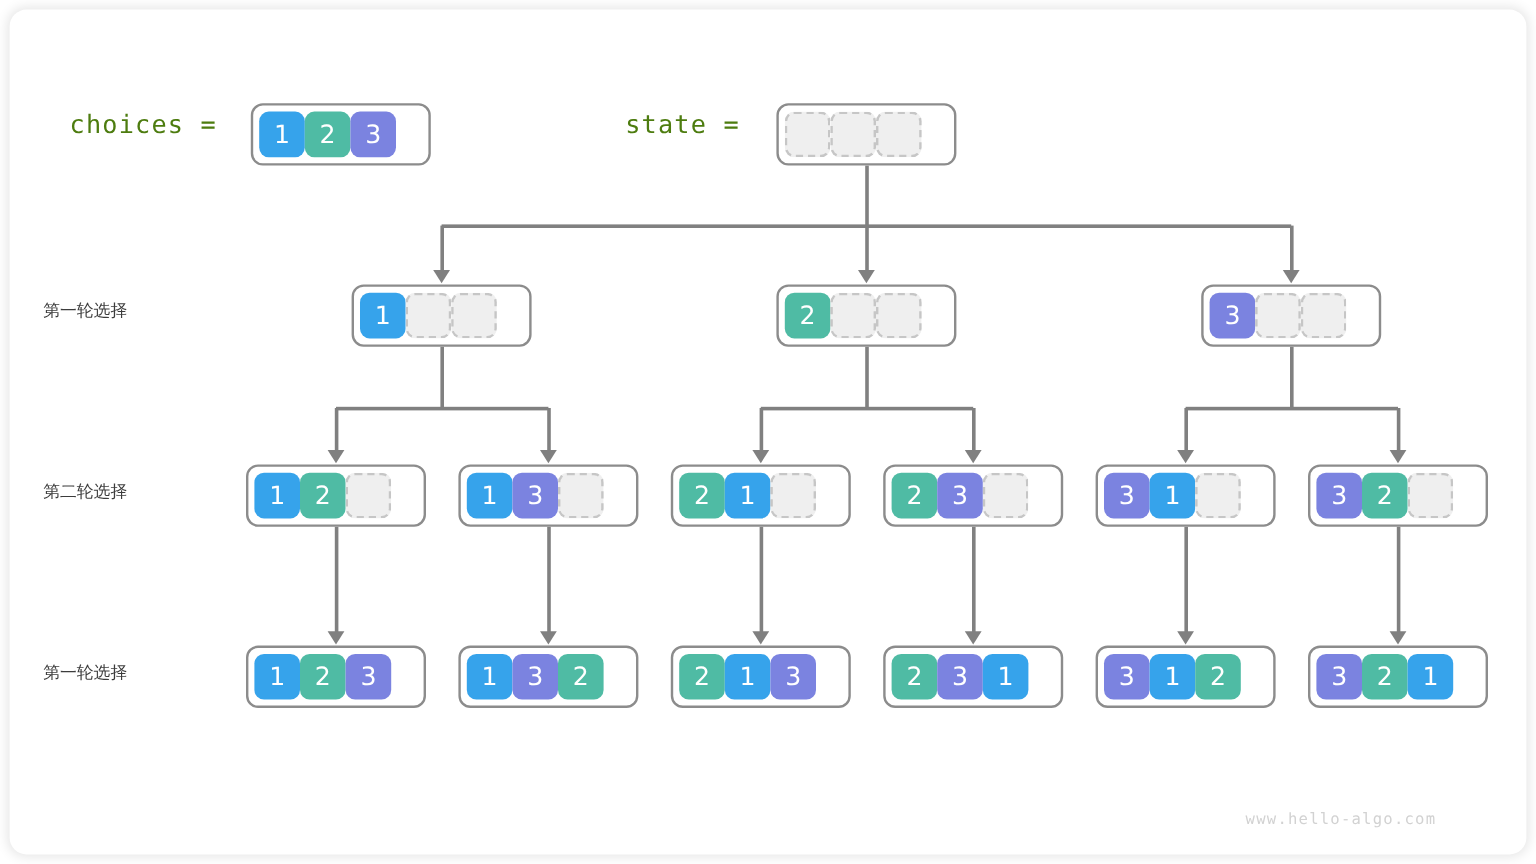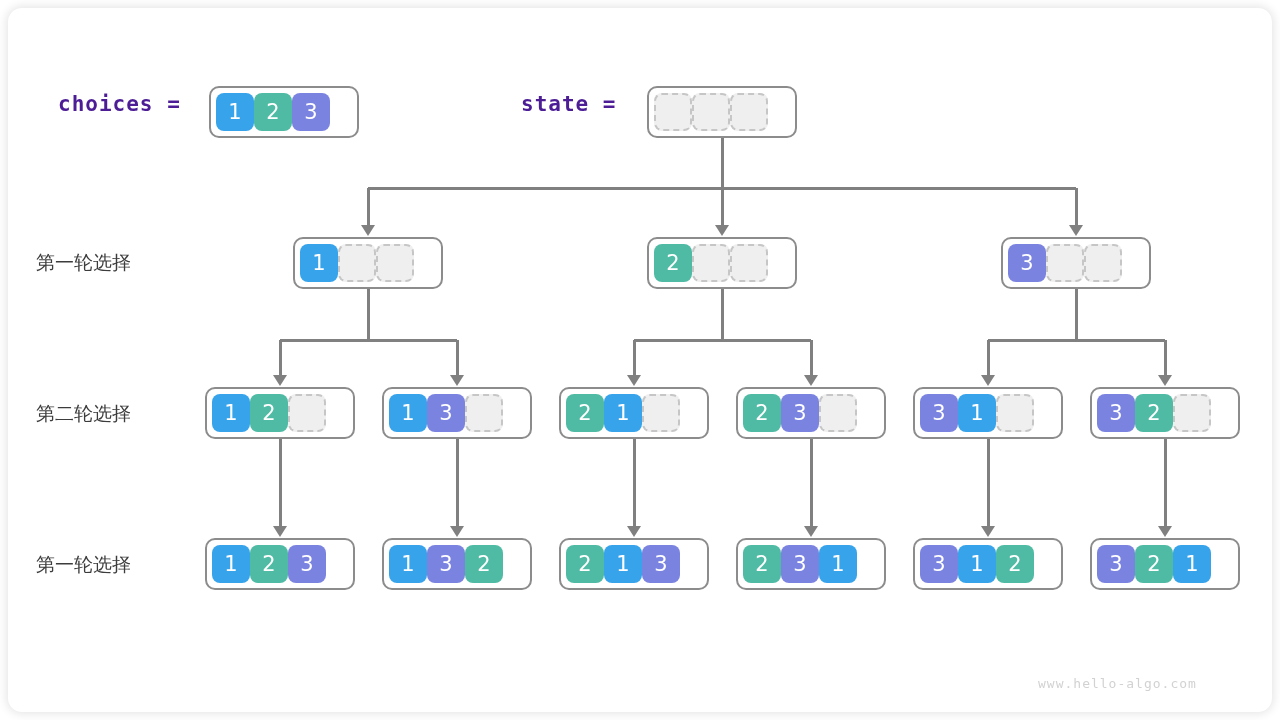--- a/index.html
+++ b/index.html
@@ -25,30 +25,30 @@
     height: 704px;
     background: #ffffff;
     border-radius: 14px;
     box-shadow: 0 0 10px 2px rgba(0,0,0,0.10);
   }
 
   
   .mono-label {
     position: absolute;
     font-family: "DejaVu Sans Mono", monospace;
-    font-weight: bold;
+    font-weight: normal;
     font-size: 21px;
-    color: #4c1d95;
+    color: #4d7c0f;
     letter-spacing: 1px;
     white-space: nowrap;
   }
   .row-label {
     position: absolute;
     font-family: "DejaVu Sans", sans-serif;
-    font-size: 19px;
+    font-size: 14px;
     color: #3c3c3c;
     white-space: nowrap;
   }
   .watermark {
     position: absolute;
     font-family: "DejaVu Sans Mono", monospace;
     font-size: 13px;
     color: #d2d2d2;
     letter-spacing: 1px;
     white-space: nowrap;

